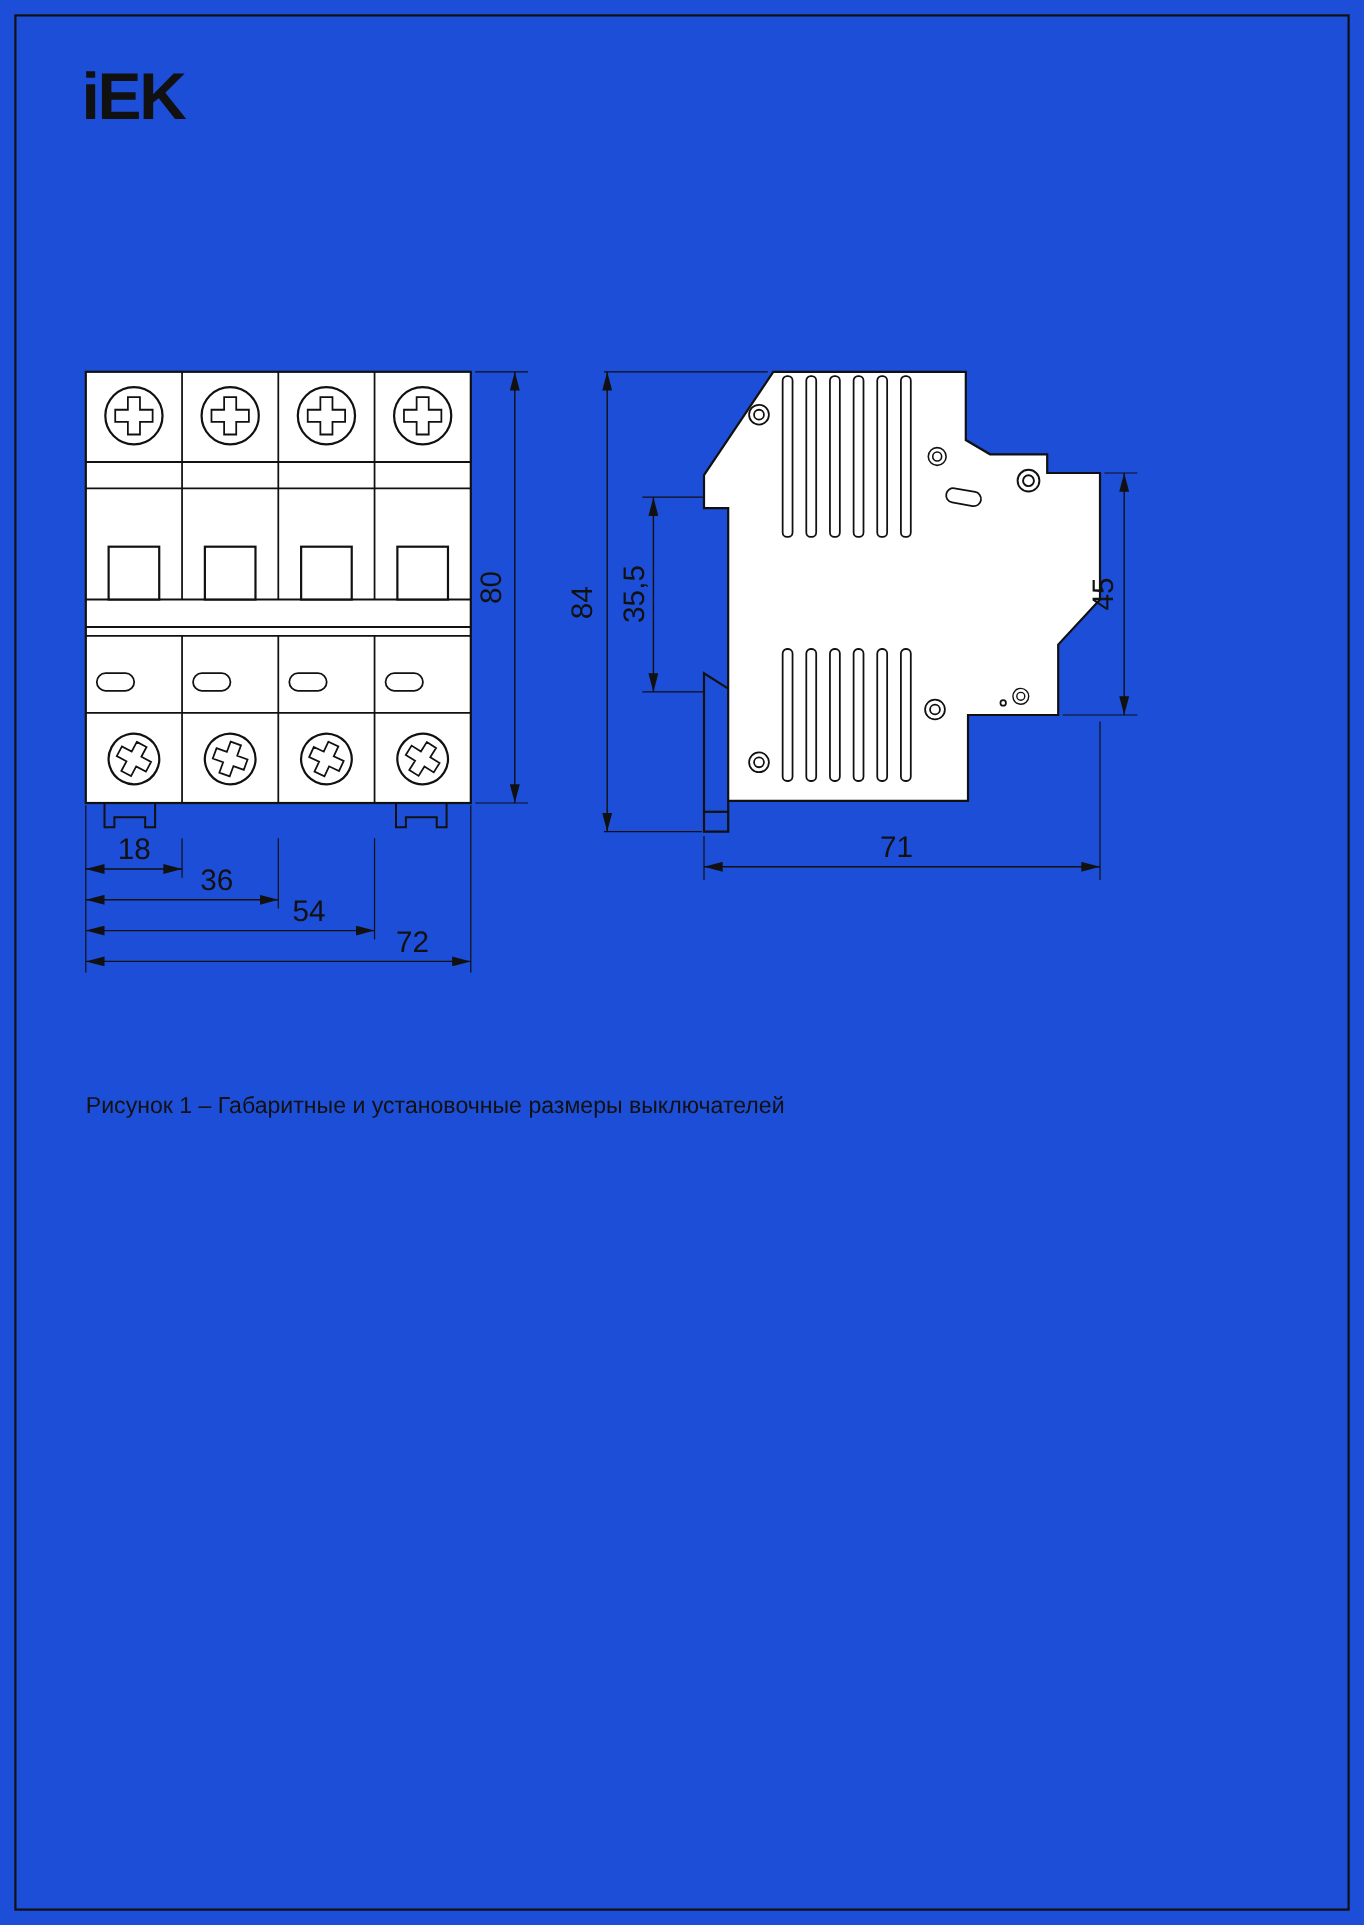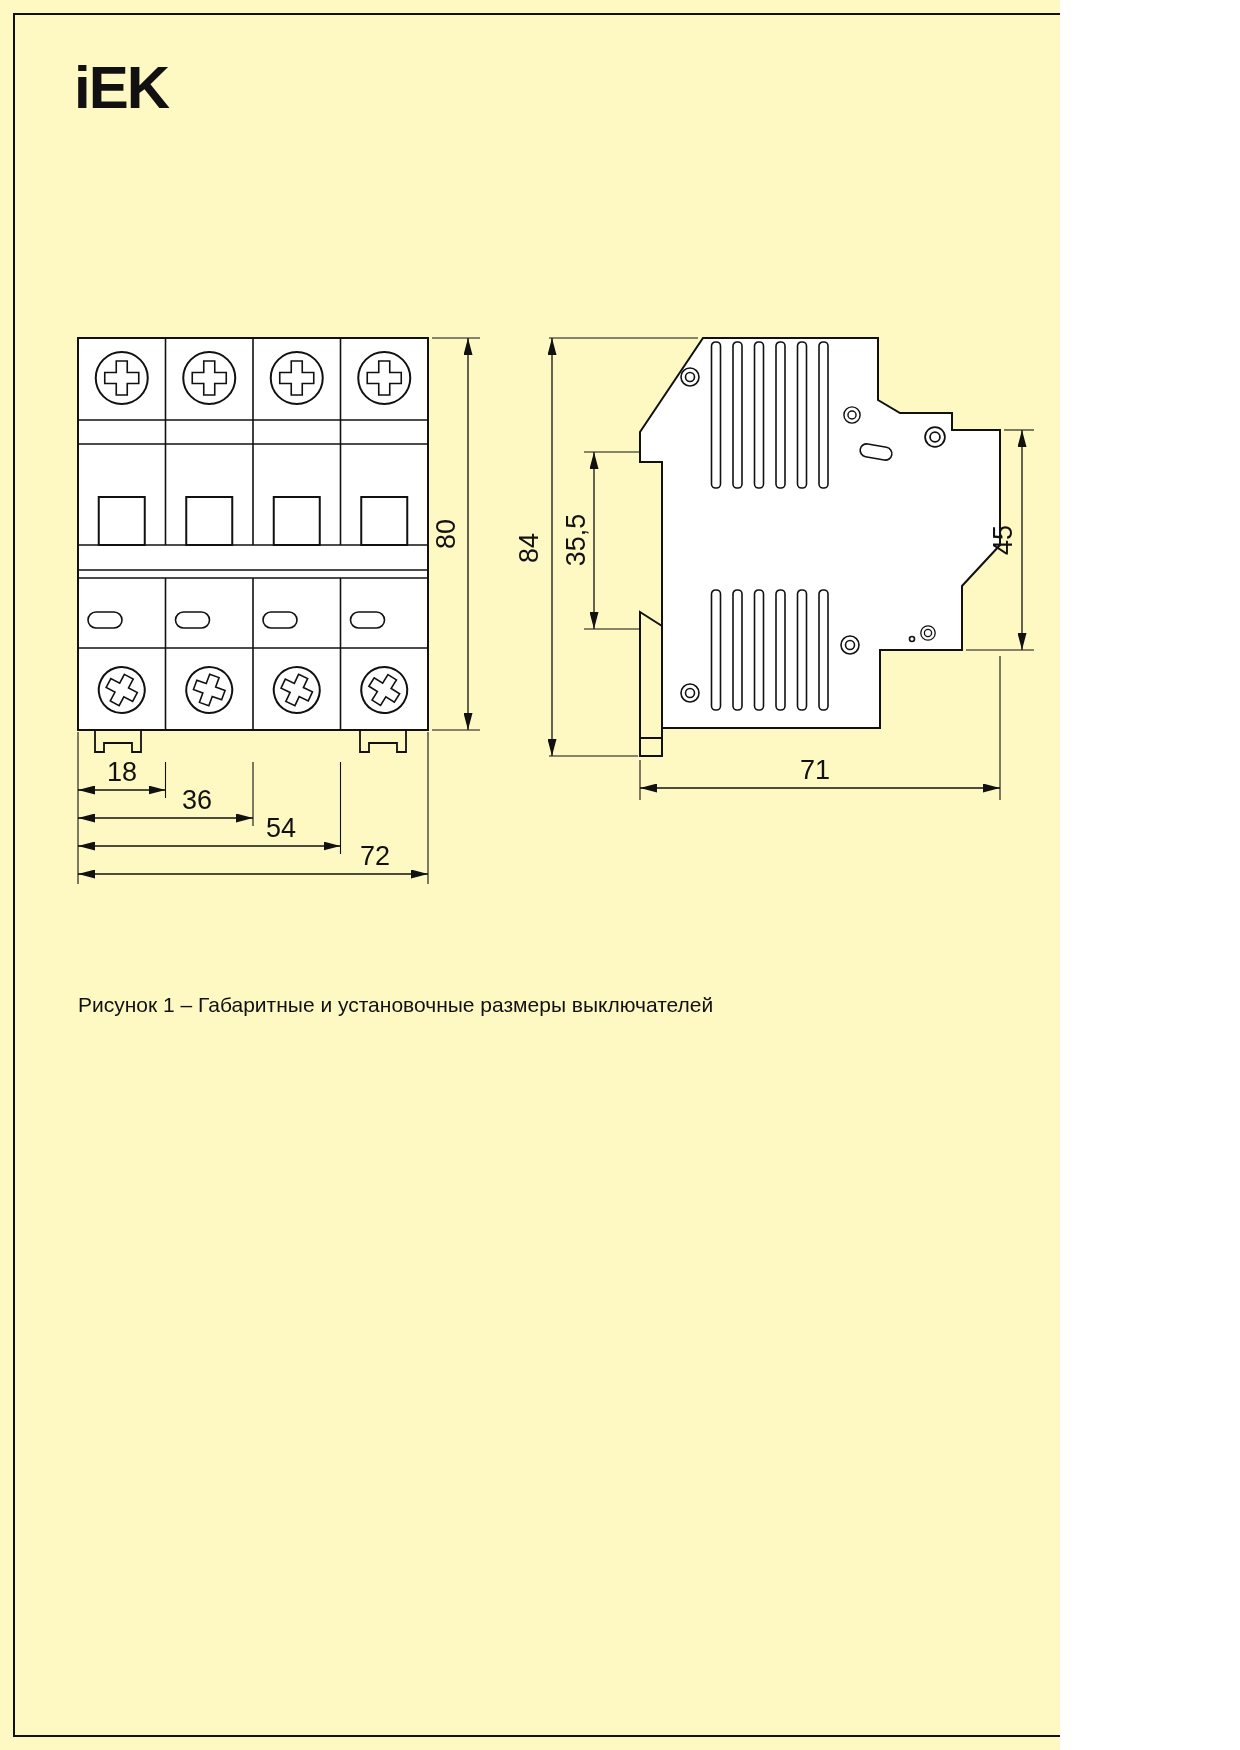--- a/index.html
+++ b/index.html
@@ -2,23 +2,23 @@
 <html><head>
 <meta charset="utf-8">
 <style>
   html, body {
     margin: 0;
     padding: 0;
     background: #fff;
   }
   .page {
     position: relative;
-    width: 1060px;
+    width: 1240px;
     height: 1750px;
-    background: #fef9c3;
+    background: #1d4ed8;
     overflow: hidden;
   }
   svg {
     display: block;
   }
   svg text {
     font-family: "Liberation Sans", sans-serif;
     fill: #111;
   }
   .dim-label {

